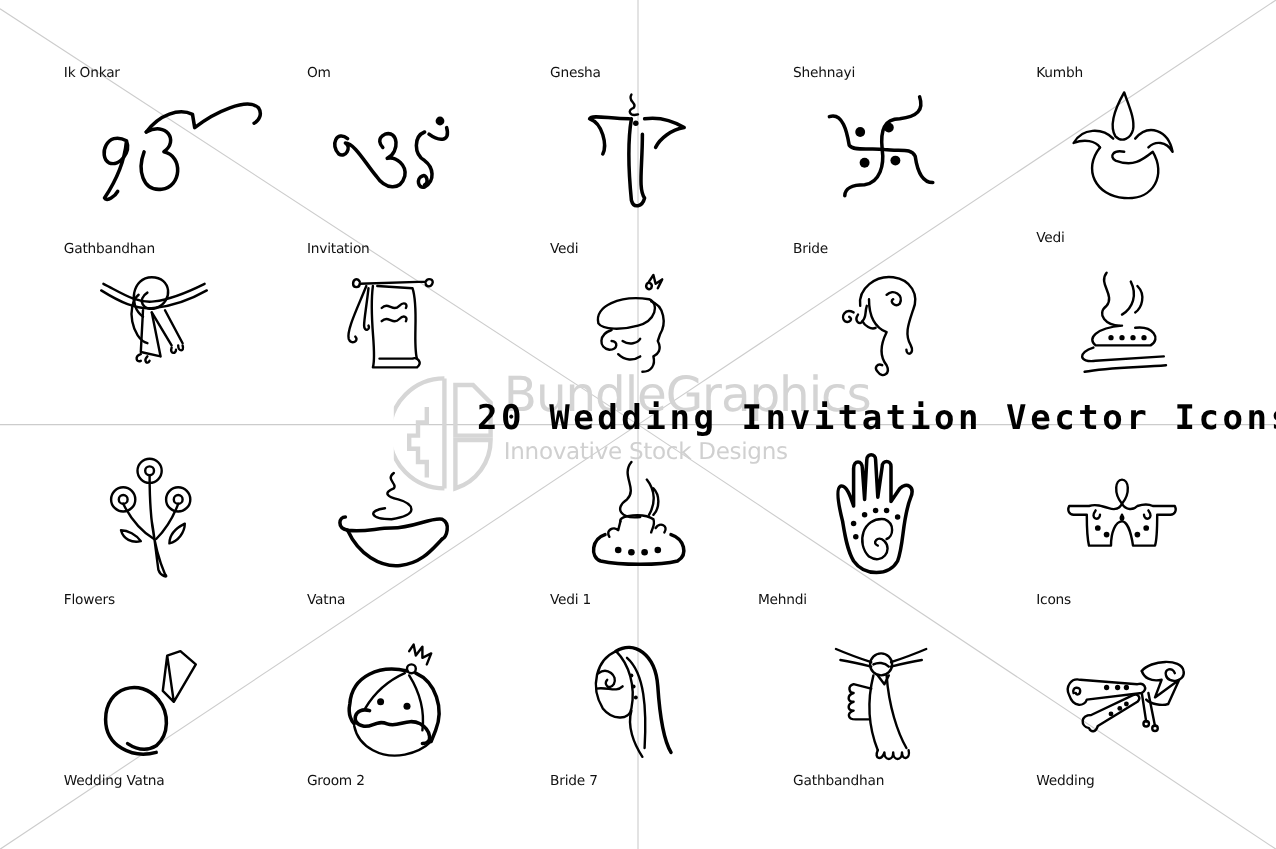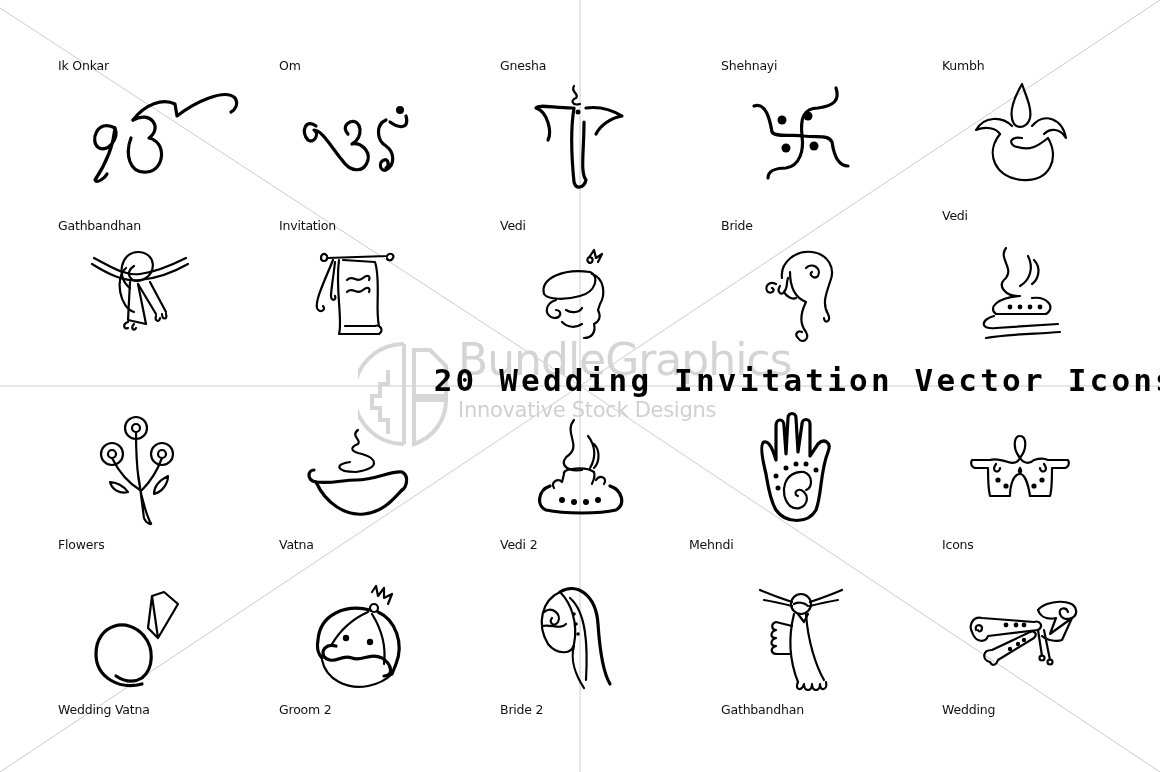--- a/index.html
+++ b/index.html
@@ -222,21 +222,21 @@
     <path class="thin" d="M28 30 C22 38 32 40 32 34 M76 30 C82 38 72 40 72 34 M52 34 C48 40 56 40 52 34"></path>
     <circle class="dot" cx="30" cy="46" r="2.6"></circle>
       <circle class="dot" cx="38" cy="52" r="2.6"></circle>
     <circle class="dot" cx="66" cy="52" r="2.6"></circle>
       <circle class="dot" cx="74" cy="46" r="2.6"></circle>
   </svg>
 </div>
 
 <div class="cell label" style="left:58px;top:537px">Flowers</div>
 <div class="cell label" style="left:279px;top:537px">Vatna</div>
-<div class="cell label" style="left:500px;top:537px">Vedi 2</div>
+<div class="cell label" style="left:500px;top:537px">Vedi 1</div>
 <div class="cell label" style="left:689px;top:537px">Mehndi</div>
 <div class="cell label" style="left:942px;top:537px">Icons</div>
 
 <div class="icon" style="left:92px;top:588px;width:96px;height:104px">
   <svg viewBox="0 0 96 104">
     <path d="M52 48 C36 28 4 36 4 66 C4 90 28 102 50 96"></path>
     <path d="M52 48 C62 60 62 80 50 90 C40 96 30 92 24 88"></path>
     <path class="thin" d="M60 8 L72 4 L86 16 L66 50 Z M60 8 L56 40 L66 50"></path>
   </svg>
 </div>
@@ -294,15 +294,15 @@
       <circle class="dot" cx="50" cy="29" r="2.4"></circle>
       <circle class="dot" cx="58" cy="29" r="2.4"></circle>
     <circle class="dot" cx="44" cy="53" r="2.2"></circle>
       <circle class="dot" cx="52" cy="48" r="2.2"></circle>
       <circle class="dot" cx="58" cy="44" r="2.2"></circle>
   </svg>
 </div>
 
 <div class="cell label" style="left:58px;top:702px">Wedding Vatna</div>
 <div class="cell label" style="left:279px;top:702px">Groom 2</div>
-<div class="cell label" style="left:500px;top:702px">Bride 2</div>
+<div class="cell label" style="left:500px;top:702px">Bride 7</div>
 <div class="cell label" style="left:721px;top:702px">Gathbandhan</div>
 <div class="cell label" style="left:942px;top:702px">Wedding</div>
 
 </body></html>

